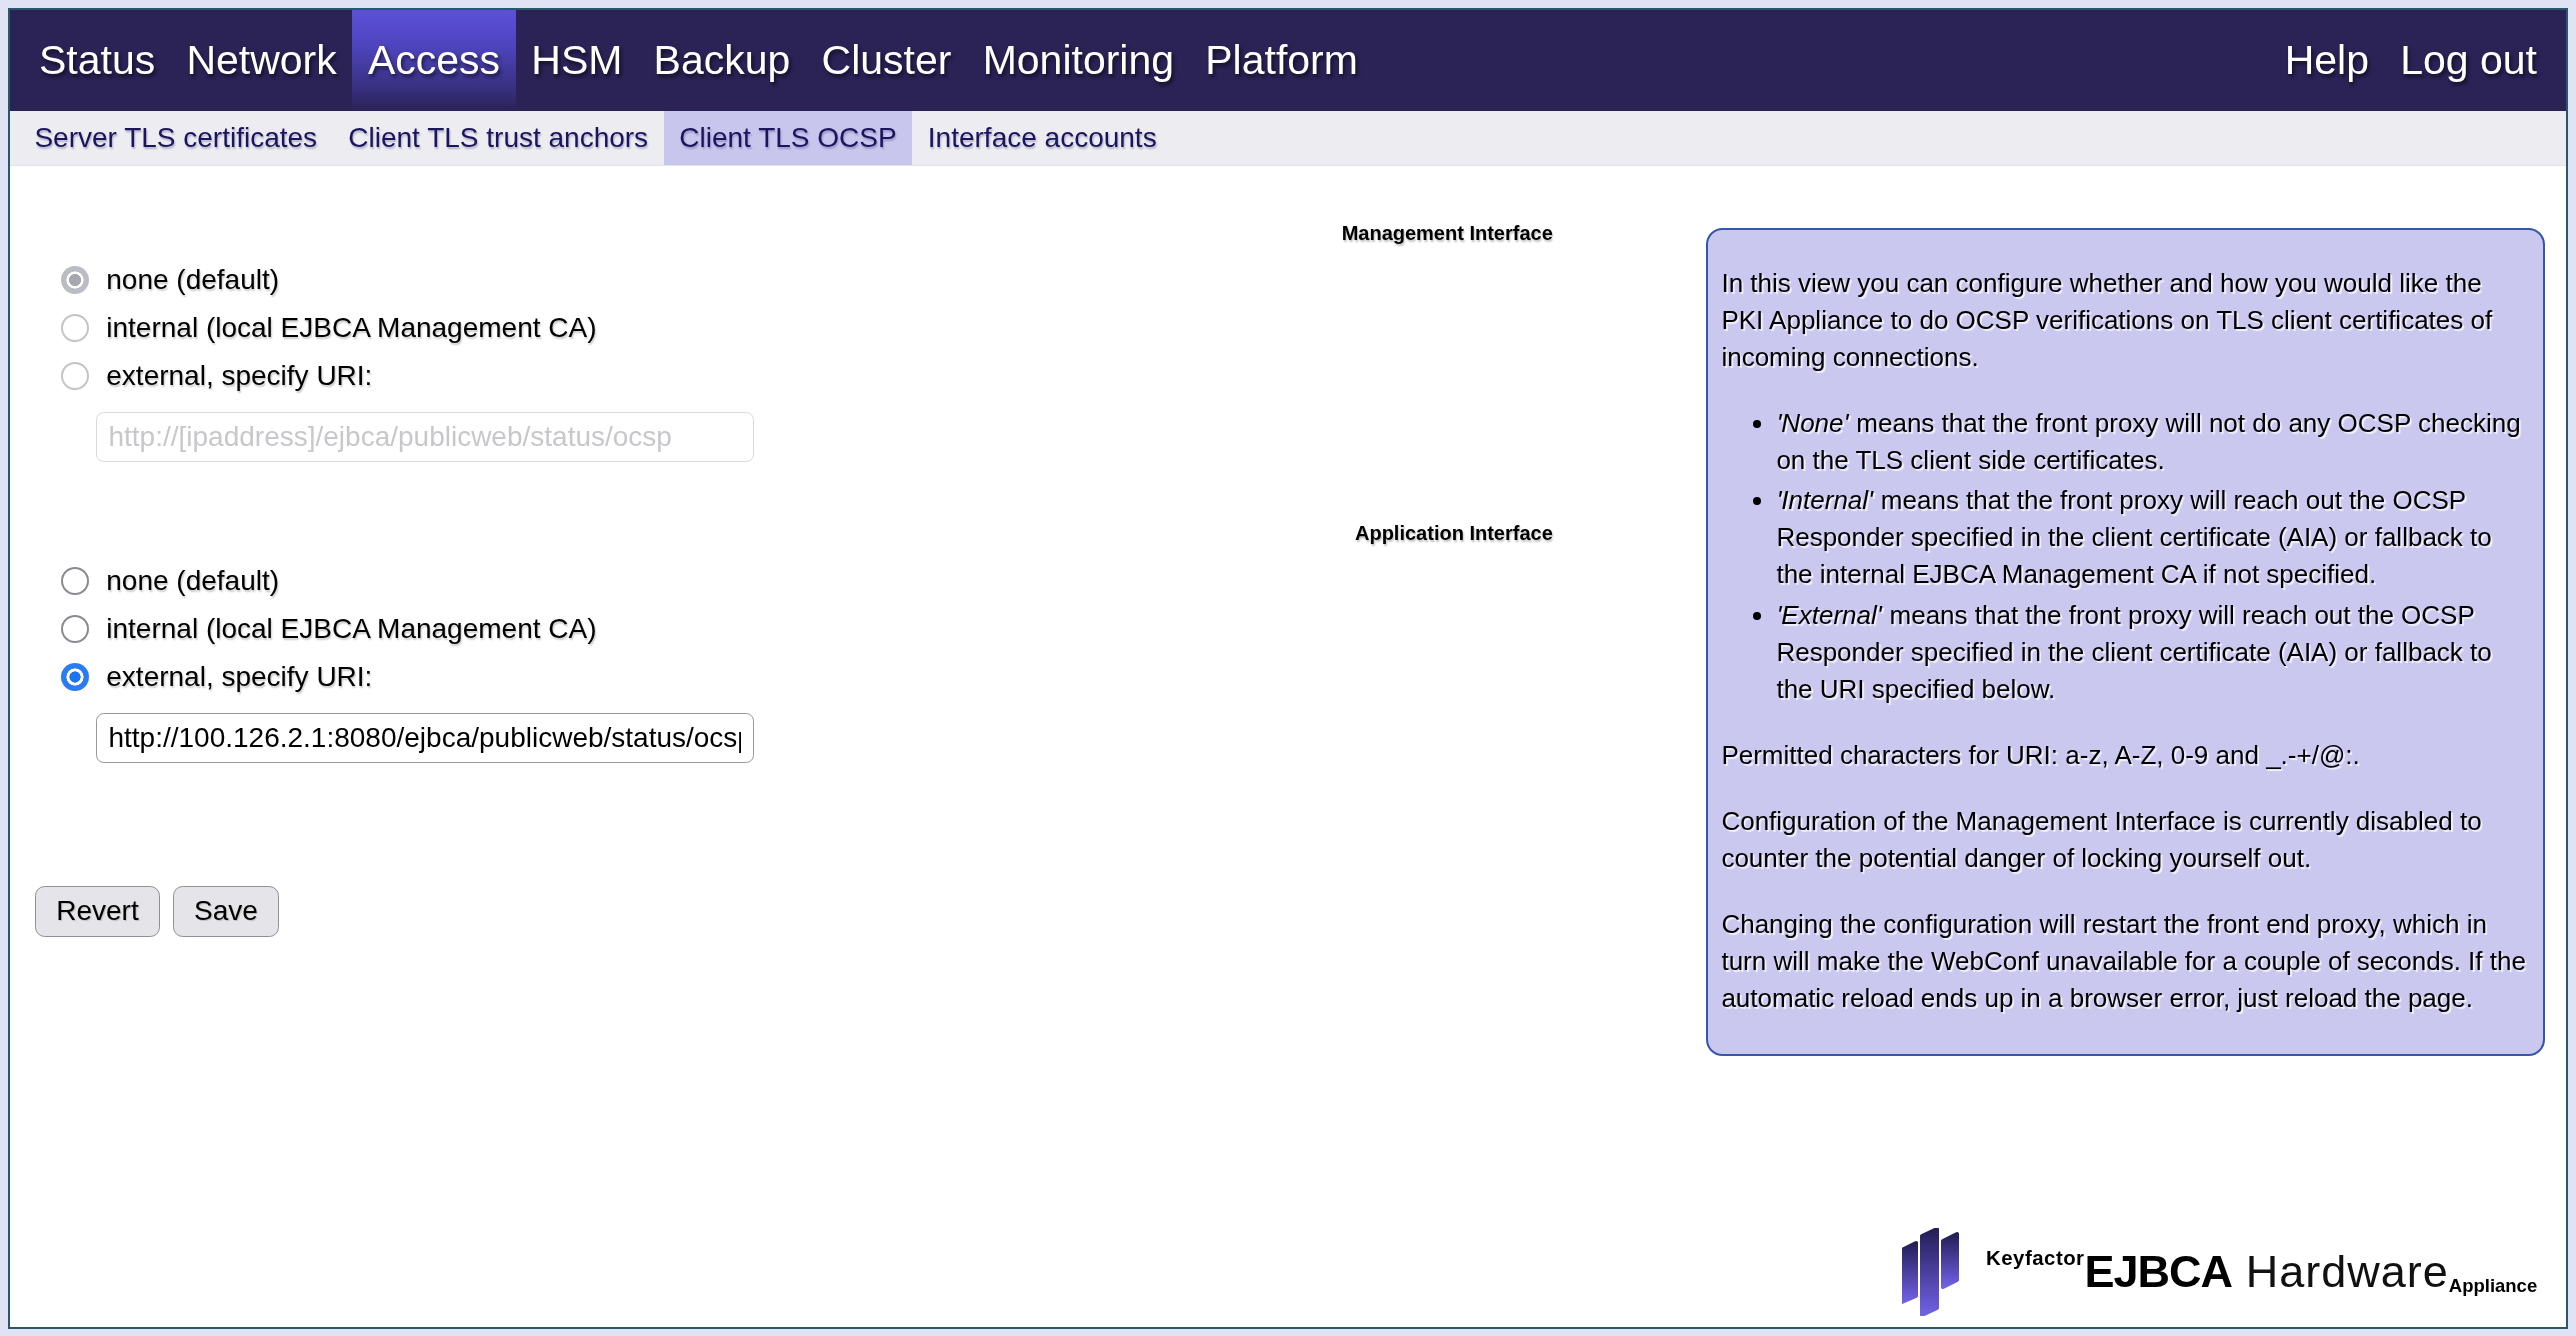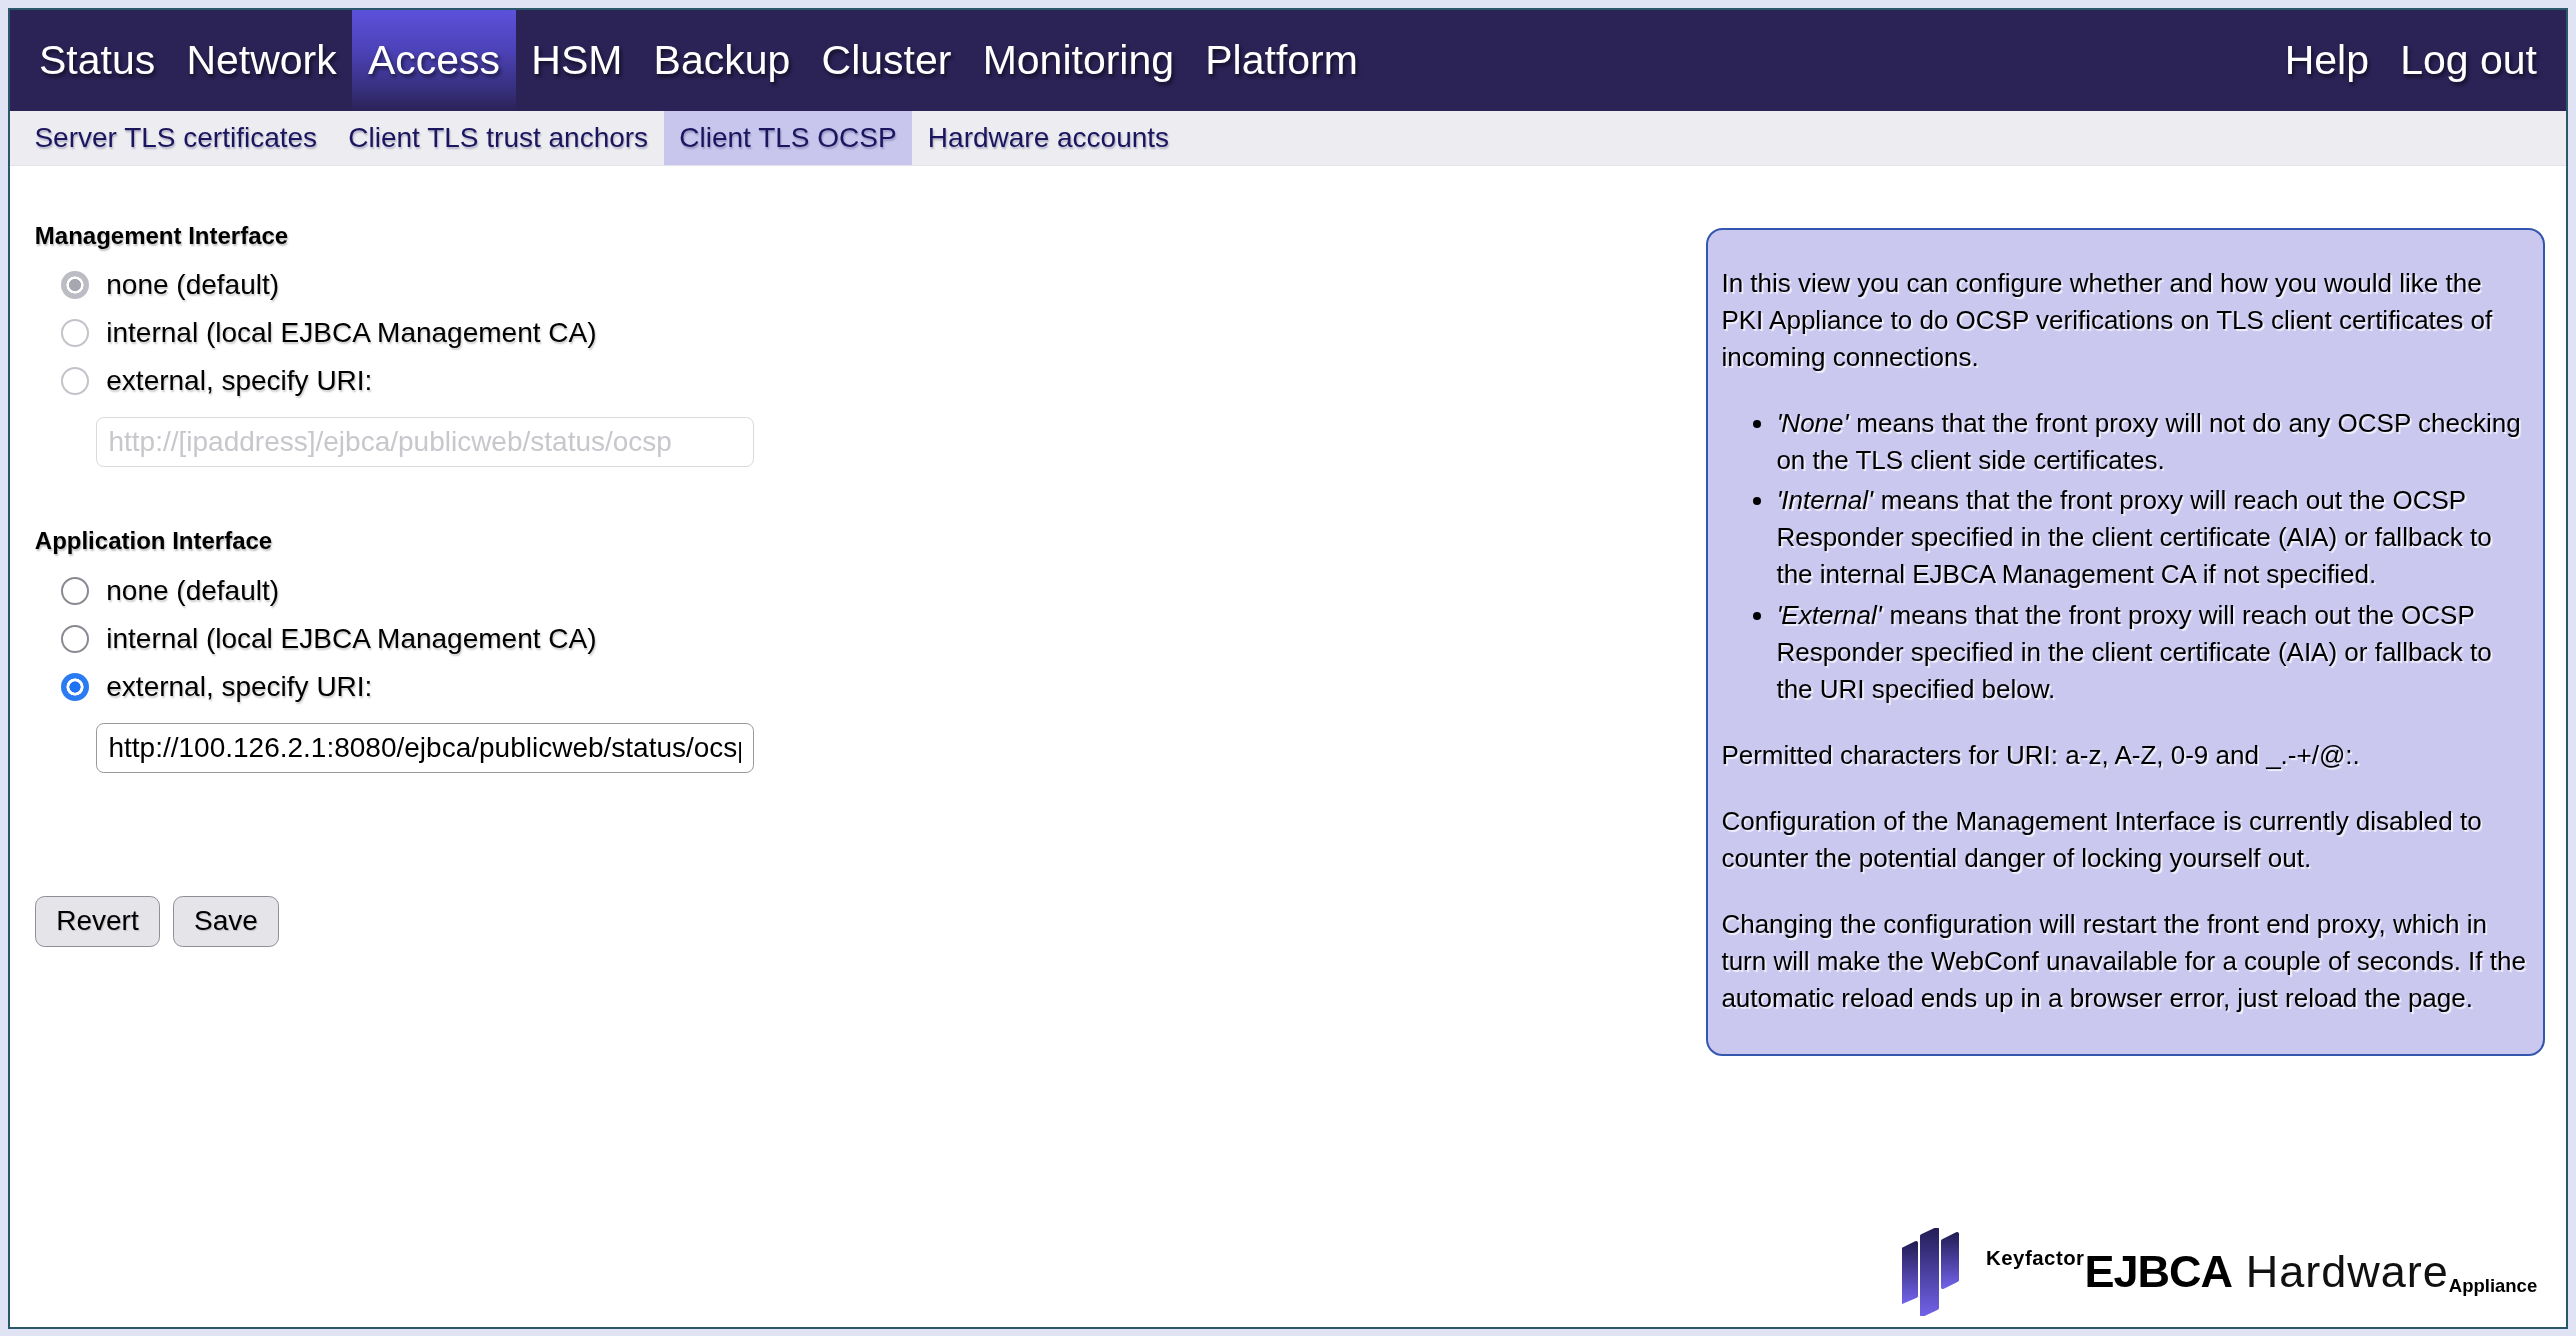--- a/index.html
+++ b/index.html
@@ -60,22 +60,23 @@
 
   
   .content { flex:1; position:relative; background:#fff; }
 
   .main { position:absolute; left:25px; top:56px; width:1518px; }
   .page-title {
     font-size:46px; font-weight:400; margin:0 0 25px;
     text-shadow:1px 2.9px 2.9px rgba(0,0,0,.28);
   }
   .section-heading {
-    font-size:24px; font-weight:700; margin:0 0 11.7px;
+    font-size:20px; font-weight:700; margin:0 0 11.7px;
     text-shadow:1px 1.9px 1.9px rgba(0,0,0,.25);
+    text-align:right;
   }
   .radio-row {
     display:flex; align-items:center; gap:17.5px;
     height:48px; padding-left:26px; cursor:default;
   }
   .radio {
     width:28px; height:28px; border-radius:50%;
     background:#fff; flex-shrink:0;
   }
   .radio.off-disabled { border:2.9px solid #c3c3ca; }
@@ -162,21 +163,21 @@
       <div class="nav-item">Platform</div>
       <div class="nav-spacer"></div>
       <div class="nav-item">Help</div>
       <div class="nav-item">Log out</div>
     </div>
 
     <div class="subnav">
       <div class="subnav-item">Server TLS certificates</div>
       <div class="subnav-item">Client TLS trust anchors</div>
       <div class="subnav-item active">Client TLS OCSP</div>
-      <div class="subnav-item">Hardware accounts</div>
+      <div class="subnav-item">Interface accounts</div>
     </div>
 
     <div class="content">
 
       <div class="main">
 
         <div class="mgmt-block">
           <h2 class="section-heading">Management Interface</h2>
           <div class="radio-row">
             <span class="radio on-gray"></span>

